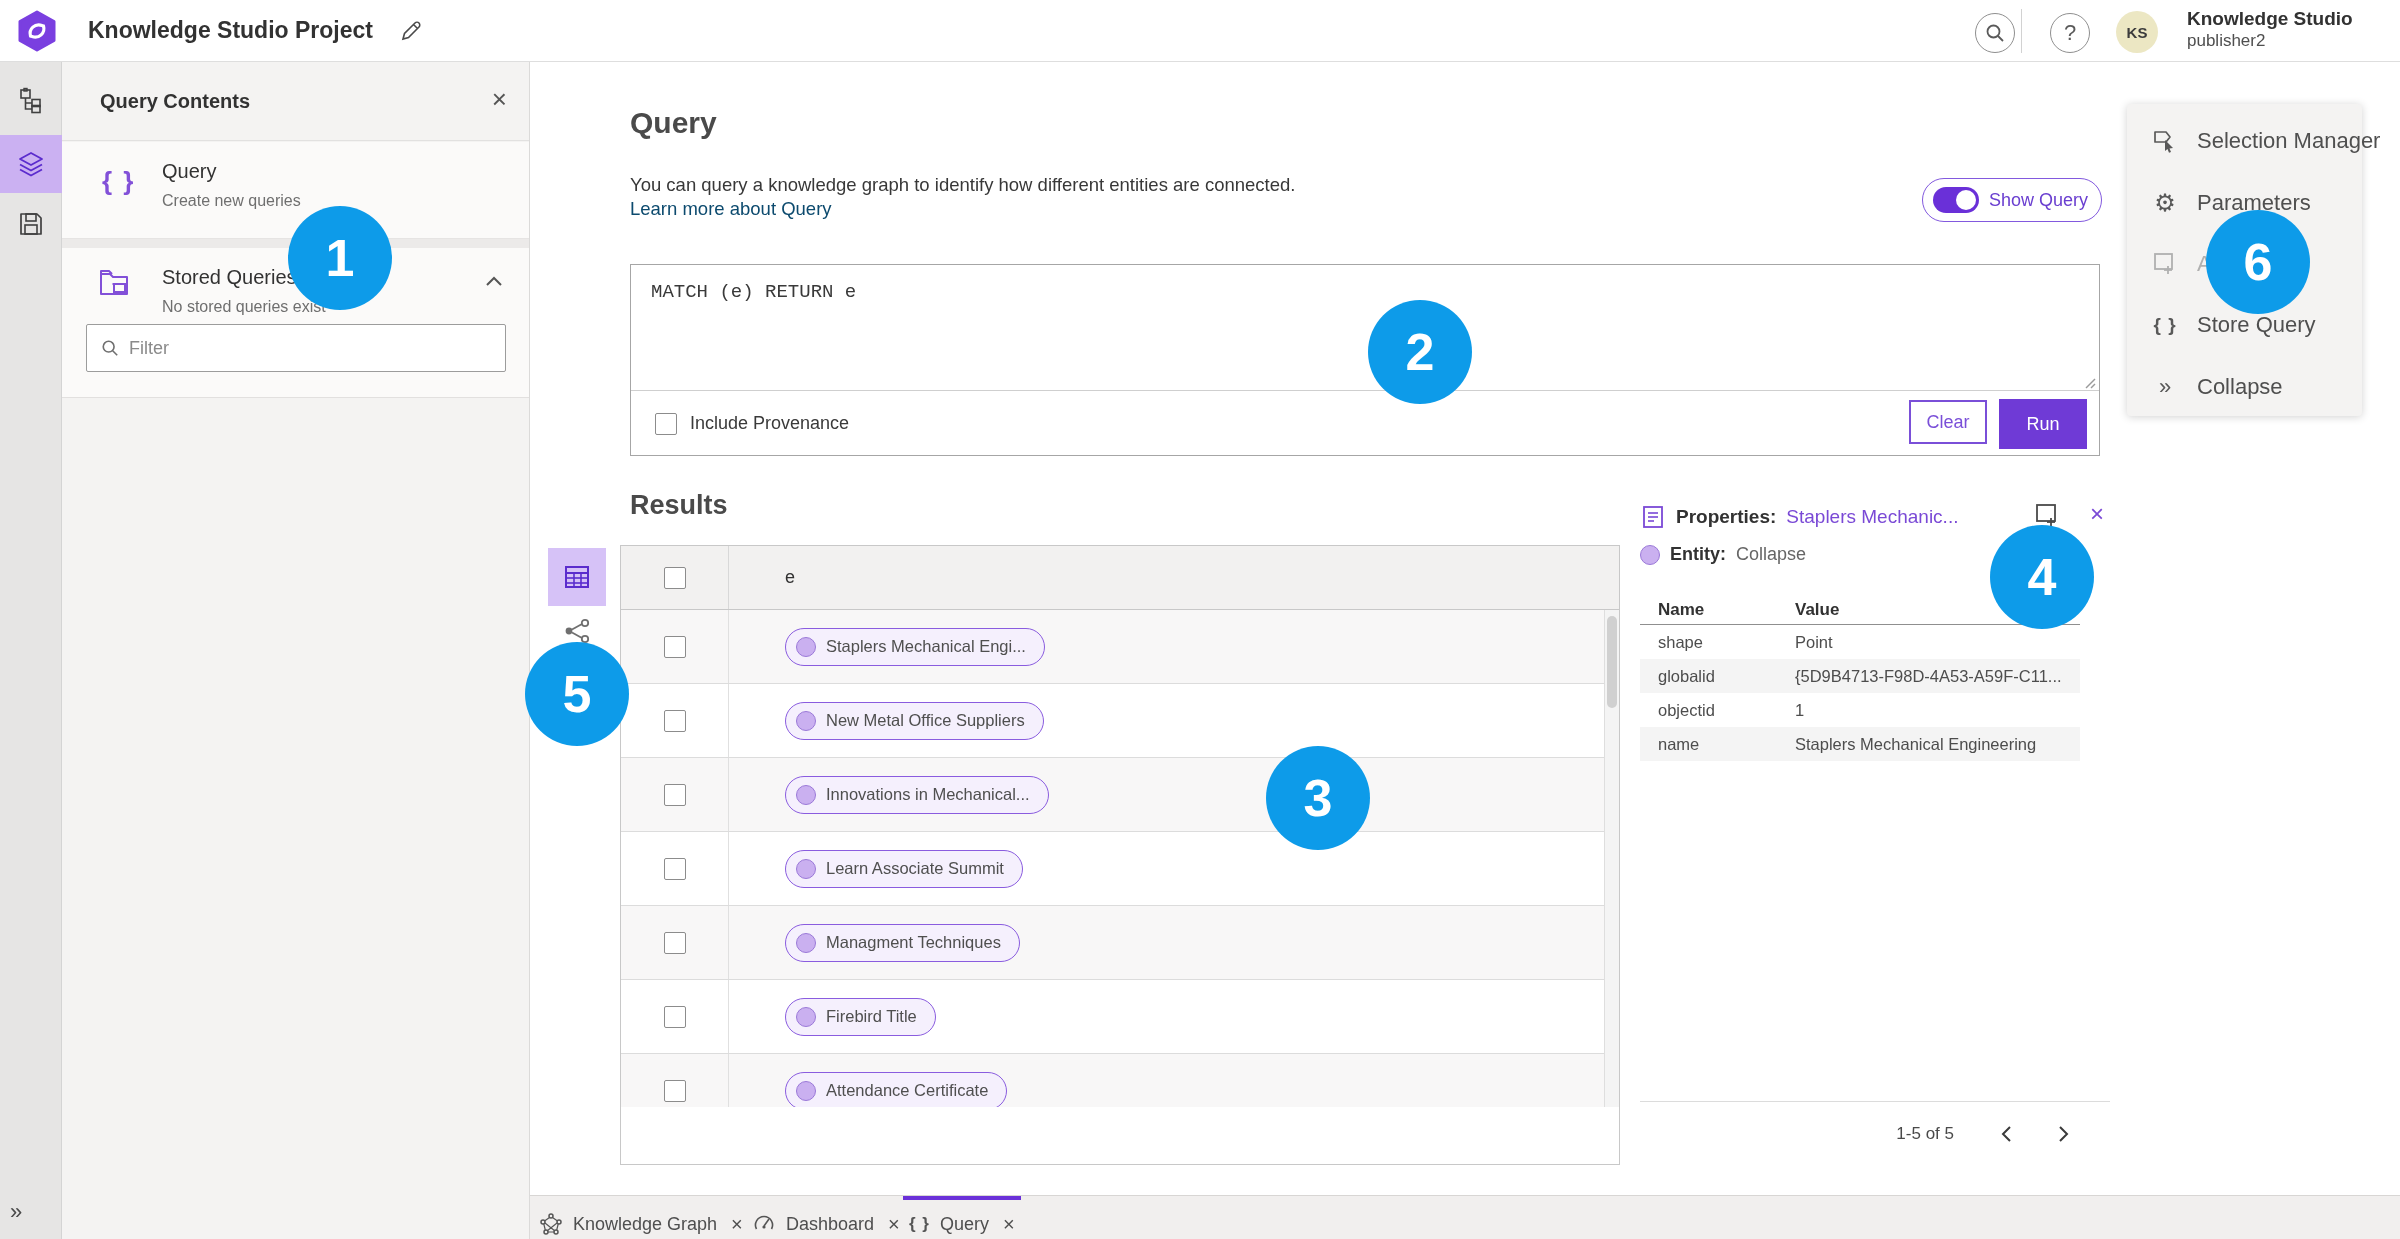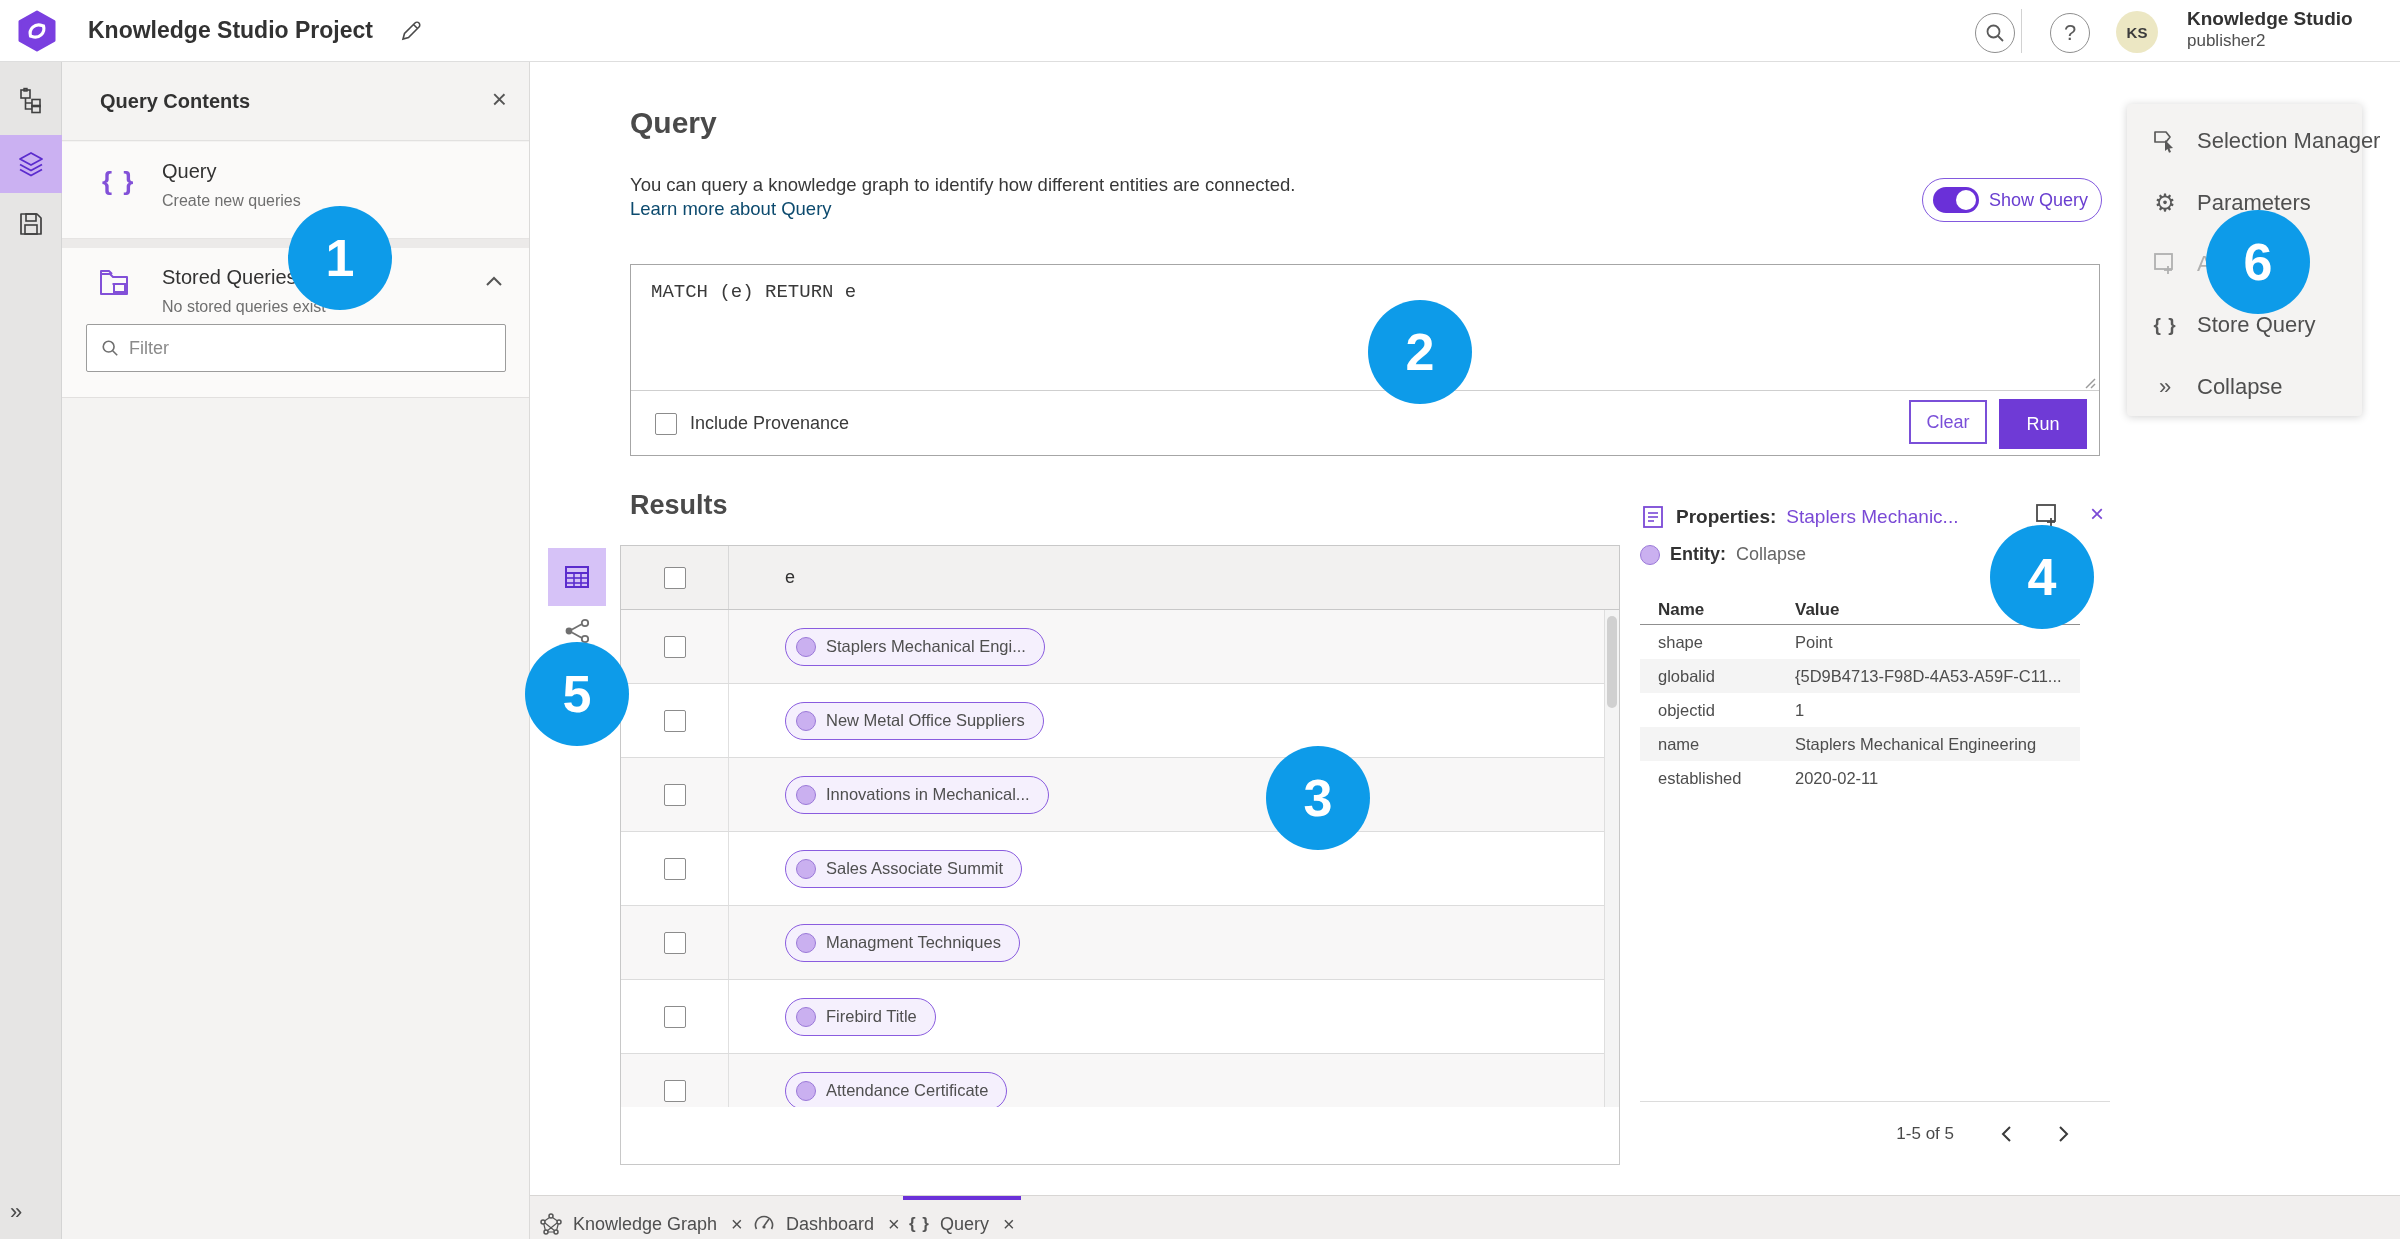--- a/index.html
+++ b/index.html
@@ -346,21 +346,21 @@
               <span class="dot"></span>
               <span class="plabel">Innovations in Mechanical...</span>
             </span>
         </div>
         <div class="trow">
           <div class="rt-cb-col">
               <span class="cb"></span>
             </div>
           <span class="pill">
               <span class="dot"></span>
-              <span class="plabel">Sales Associate Summit</span>
+              <span class="plabel">Learn Associate Summit</span>
             </span>
         </div>
         <div class="trow">
           <div class="rt-cb-col">
               <span class="cb"></span>
             </div>
           <span class="pill">
               <span class="dot"></span>
               <span class="plabel">Managment Techniques</span>
             </span>
@@ -427,24 +427,20 @@
             <span class="pcol2">{5D9B4713-F98D-4A53-A59F-C11...</span>
         </div>
         <div class="prow" style="background:#fff;">
           <span class="pcol1">objectid</span>
             <span class="pcol2">1</span>
         </div>
         <div class="prow" style="background:#f4f4f4;">
           <span class="pcol1">name</span>
             <span class="pcol2">Staplers Mechanical Engineering</span>
         </div>
-        <div class="prow" style="background:#fff;">
-          <span class="pcol1">established</span>
-            <span class="pcol2">2020-02-11</span>
-        </div>
       </div>
       <div class="props-pag">
         <span class="pag-text">1-5 of 5</span>
         <span class="pag-chev">
             <svg width="12" height="18" viewBox="0 0 12 18">
               <polyline points="10,2 3,9 10,16" fill="none" stroke="#3a3a3a" stroke-width="2"></polyline>
             </svg>
           </span>
         <span class="pag-chev">
             <svg width="12" height="18" viewBox="0 0 12 18">

